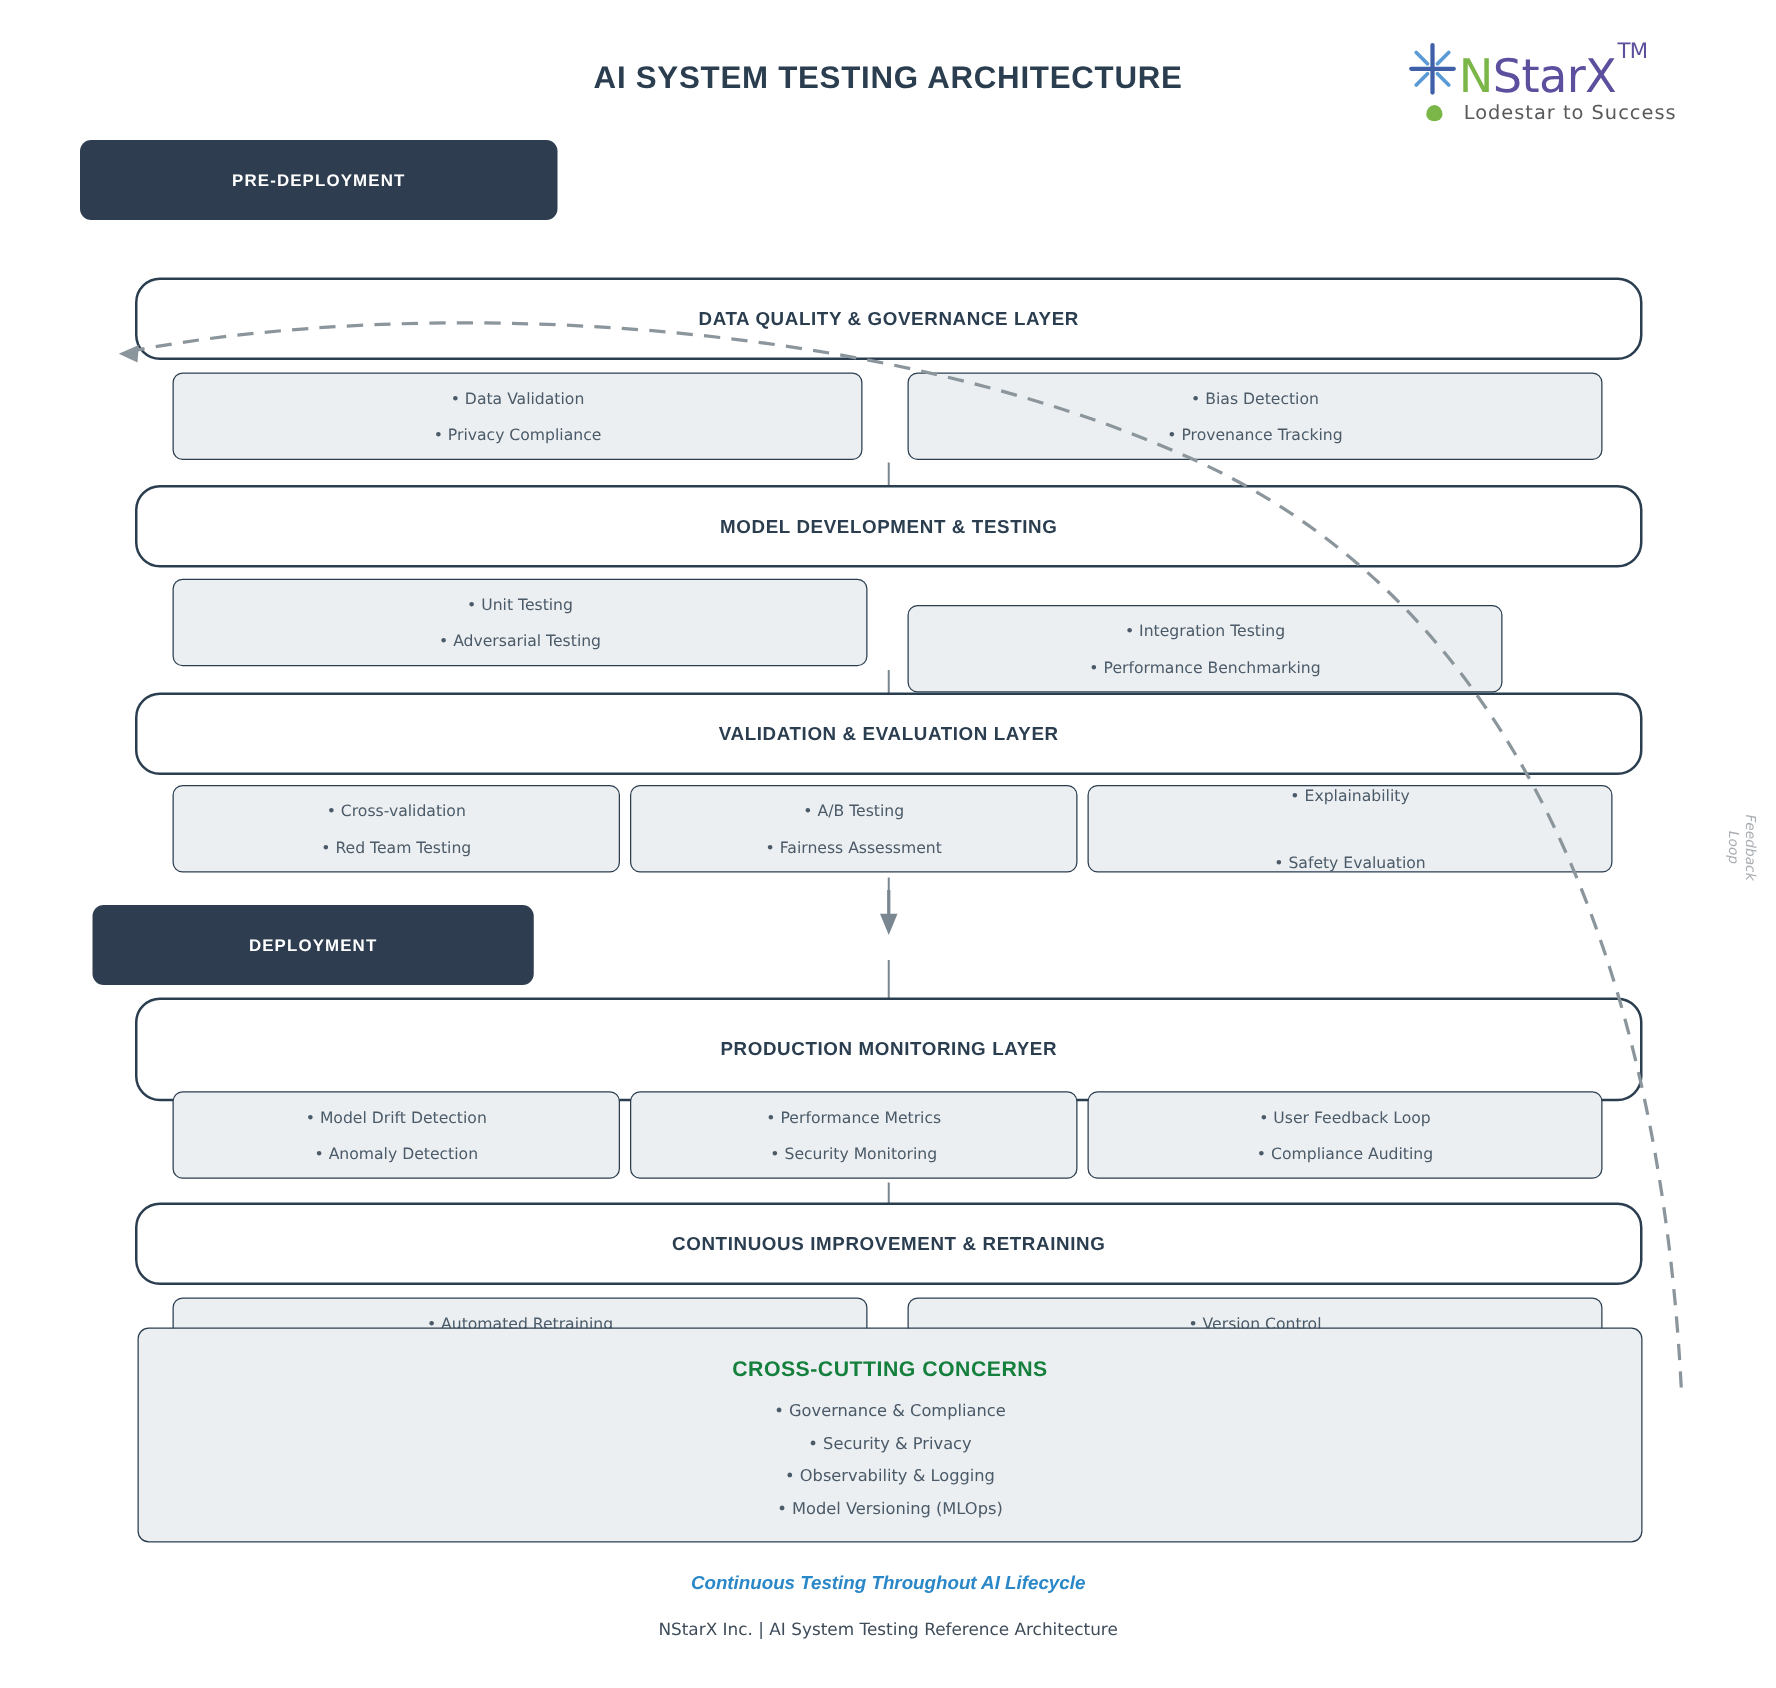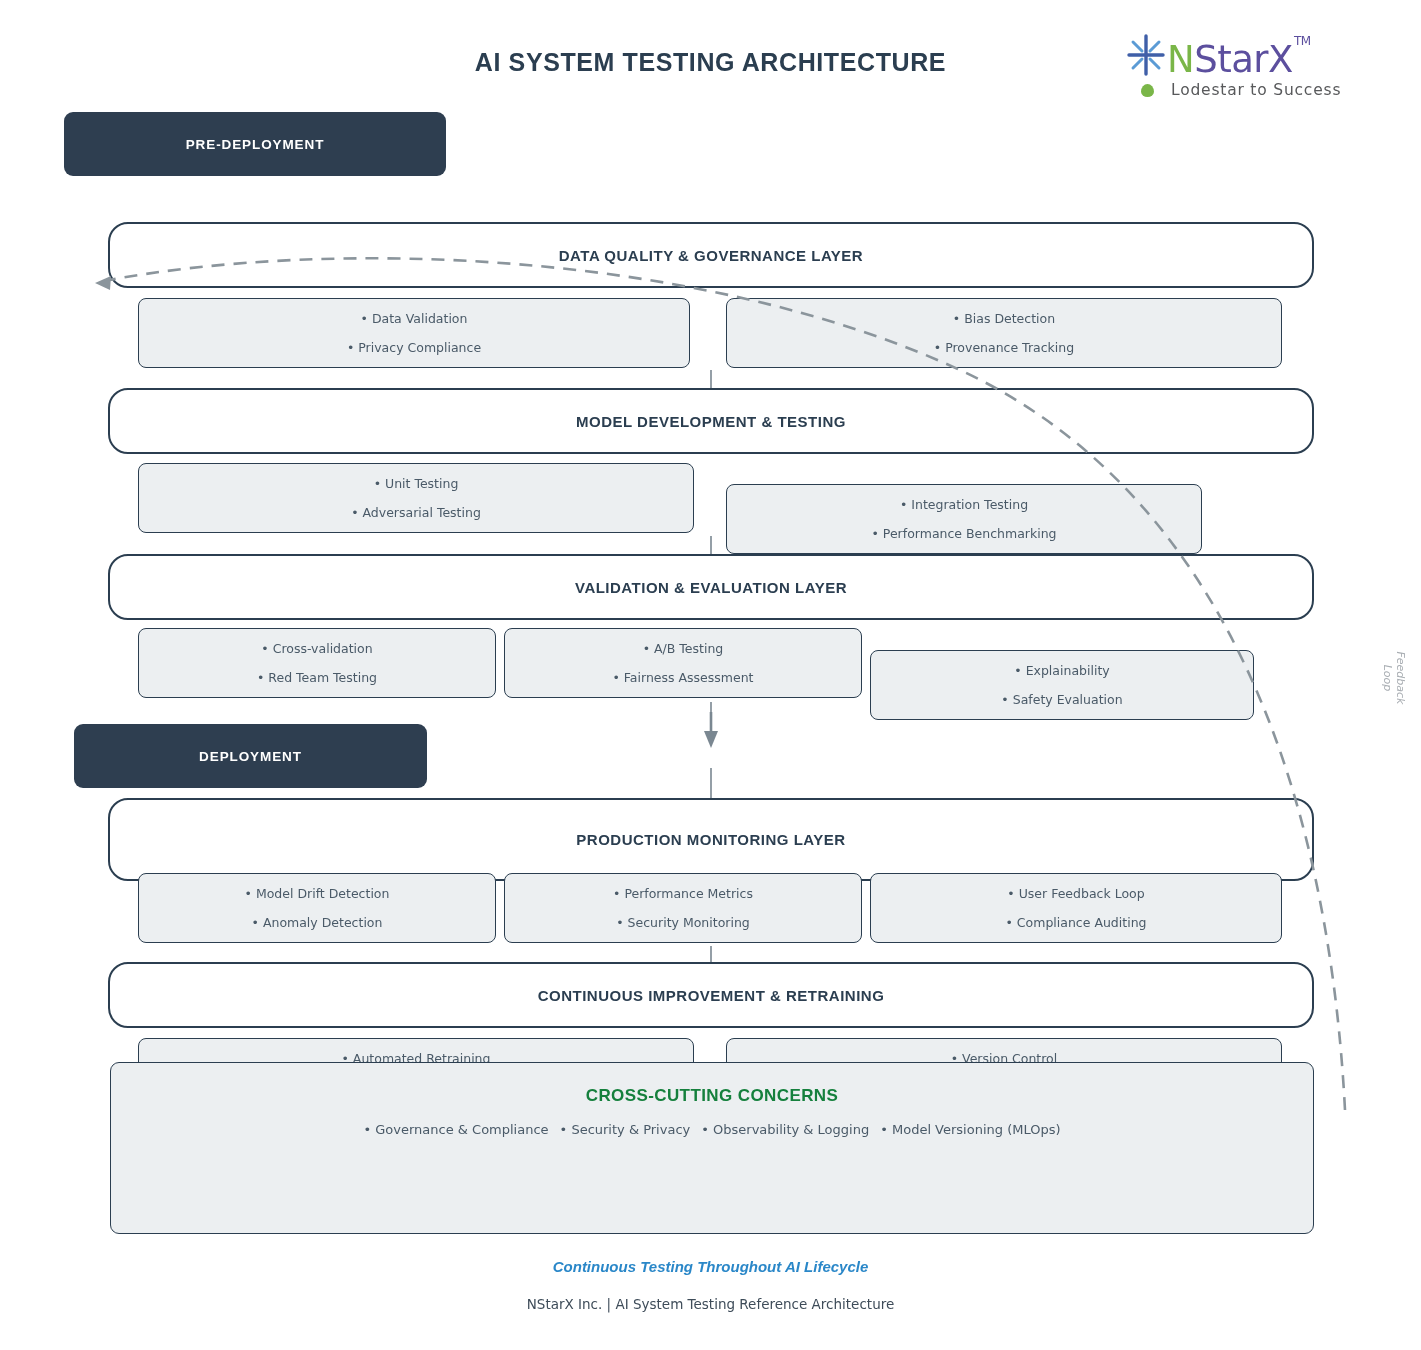--- a/index.html
+++ b/index.html
@@ -54,21 +54,21 @@
     font-size: 37px;
     line-height: 44px;
     font-weight: normal;
     letter-spacing: -0.5px;
     position: relative;
     font-family: "DejaVu Sans", sans-serif;
   }
   .wm-n { color: #7ab648; }
   .wm-rest { color: #5c4f9e; }
   .wm-tm {
-    font-size: 12px;
+    font-size: 17px;
     color: #5c4f9e;
     vertical-align: super;
     position: relative;
     top: -14px;
     left: 1px;
   }
   .logo-tag-row {
     display: flex;
     align-items: center;
     margin-top: 2px;
@@ -155,21 +155,21 @@
   .cross-title {
     font-size: 17px;
     font-weight: bold;
     letter-spacing: 0.4px;
     color: #15803d;
     margin-top: 23px;
   }
   .cross-list {
     margin-top: 16px;
     display: flex;
-    flex-direction: row;
+    flex-direction: column;
     align-items: center;
     gap: 11px;
   }
   .cross-item {
     font-size: 13px;
     color: #4a5a68;
     font-family: "DejaVu Sans", sans-serif;
   }
 
   
@@ -298,21 +298,21 @@
     <span class="layer-title">VALIDATION &amp; EVALUATION LAYER</span>
   </div>
   <div class="comp-box" style="left:138px; top:628px; width:358px; height:70px;">
     <span class="comp-item">• Cross-validation</span>
     <span class="comp-item">• Red Team Testing</span>
   </div>
   <div class="comp-box" style="left:504px; top:628px; width:358px; height:70px;">
     <span class="comp-item">• A/B Testing</span>
     <span class="comp-item">• Fairness Assessment</span>
   </div>
-  <div class="comp-box" style="left:870px; top:650px; width:384px; height:70px;">
+  <div class="comp-box" style="left:870px; top:628px; width:420px; height:70px;justify-content:space-between;">
     <span class="comp-item">• Explainability</span>
     <span class="comp-item">• Safety Evaluation</span>
   </div>
 
   <div class="layer-box" style="left:108px; top:798px; width:1206px; height:83px;">
     <span class="layer-title">PRODUCTION MONITORING LAYER</span>
   </div>
   <div class="comp-box" style="left:138px; top:873px; width:358px; height:70px;">
     <span class="comp-item">• Model Drift Detection</span>
     <span class="comp-item">• Anomaly Detection</span>

